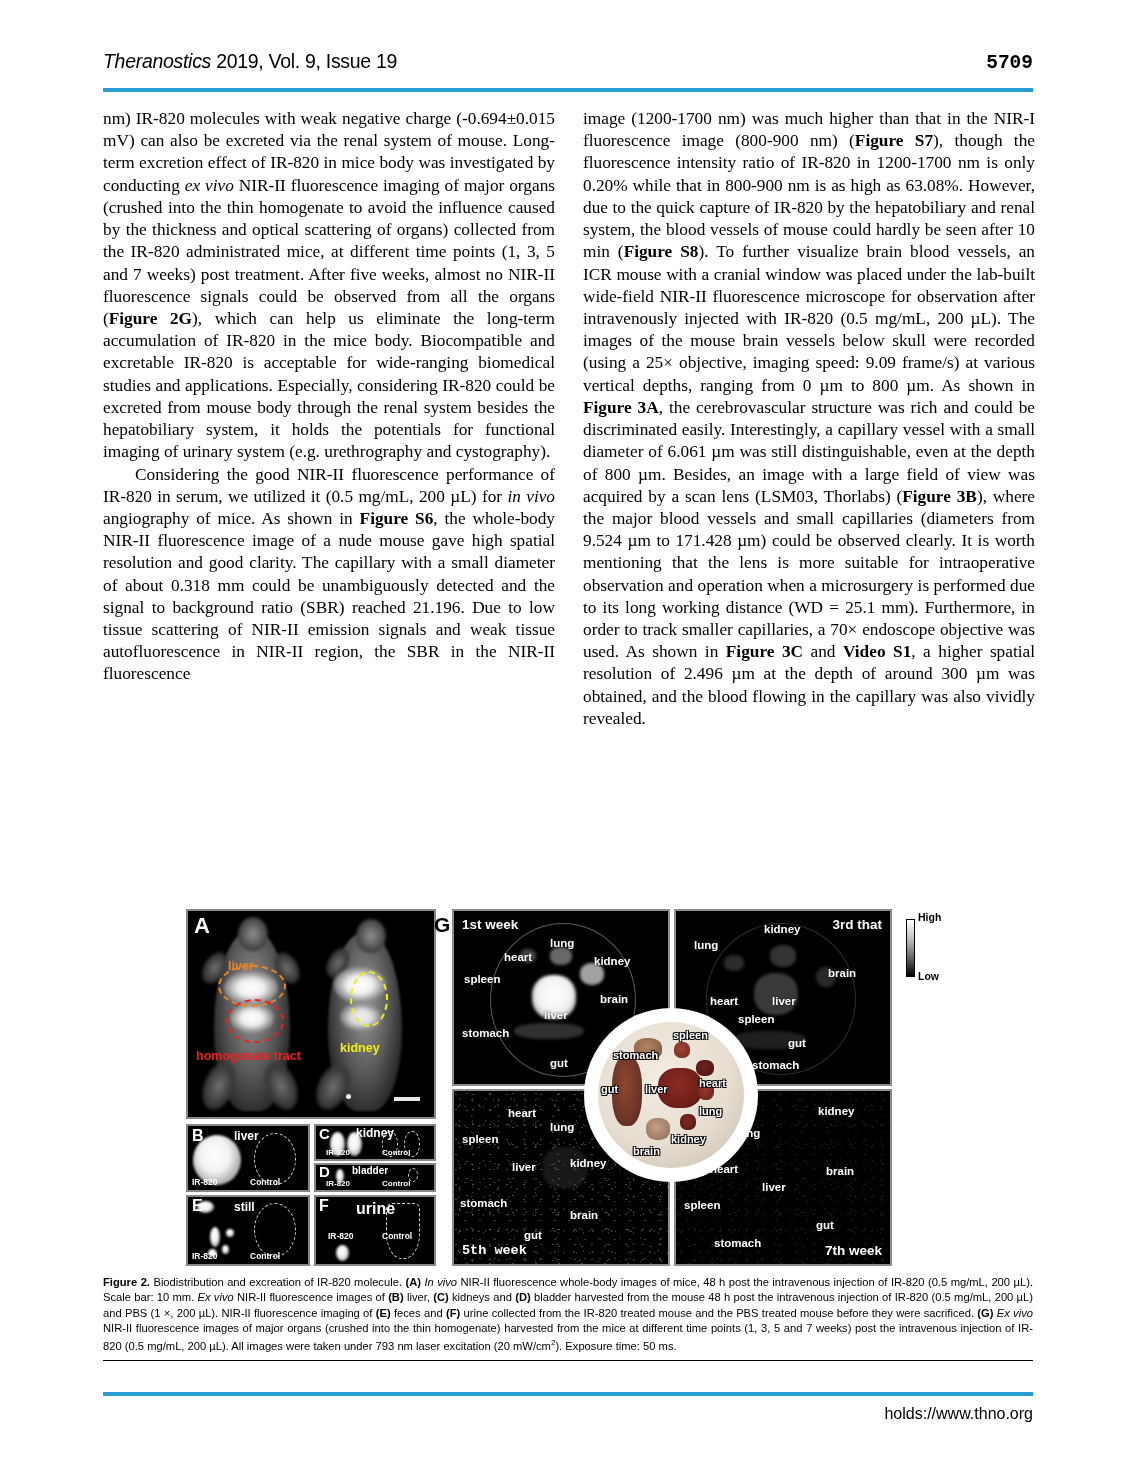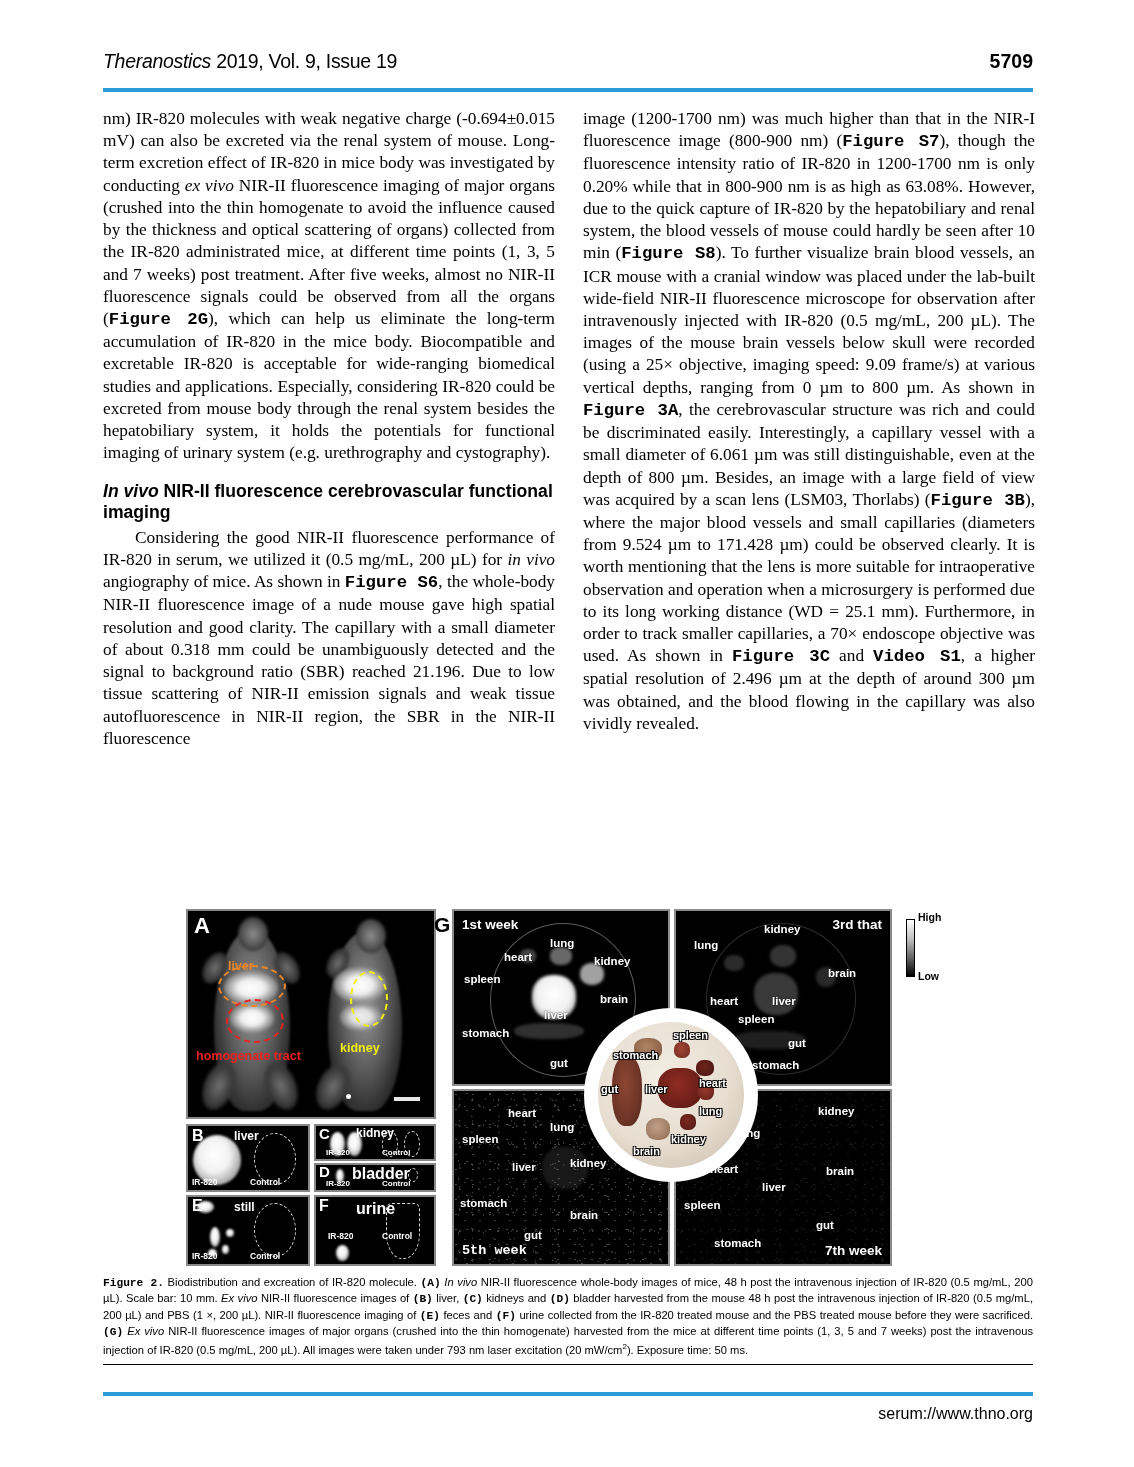--- a/index.html
+++ b/index.html
@@ -27,21 +27,21 @@
     justify-content:space-between;
   }
   .header-title{
     font-family:"Liberation Sans", sans-serif;
     font-size:19.5px;
     letter-spacing:-0.3px;
     white-space:nowrap;
   }
   .header-title .jname{ font-style:italic; }
   .header-page{
-    font-family:Liberation Sans, sans-serif;
+    font-family:Liberation Mono, monospace;
     font-size:19.5px;
     font-weight:600;
   }
   .rule-top{
     position:absolute;
     left:103px; top:88px;
     width:930px; height:3.5px;
     background:#2b9cd8;
   }
 
@@ -54,21 +54,21 @@
     line-height:1.285;
     text-align:justify;
     text-justify:inter-word;
     hyphens:none;
   }
   .col-left{ left:103px; }
   .col-right{ left:583px; }
 
   .col p{ margin:0; text-indent:0; }
   .col p.indent{ text-indent:32px; }
-  .b{ font-weight:bold;font-family:Liberation Mono, monospace; }
+  .b{ font-weight:bold; }
   .i{ font-style:italic; }
 
   h3.section-head{
     font-family:"Liberation Sans", sans-serif;
     font-size:17.6px;
     font-weight:bold;
     line-height:1.23;
     margin:16px 0 3px 0;
     text-align:left;
   }
@@ -351,21 +351,20 @@
     <div class="header-title">
       <span class="jname">Theranostics</span><span> 2019, Vol. 9, Issue 19</span>
     </div>
     <div class="header-page">5709</div>
   </div>
   <div class="rule-top"></div>
 
   <div class="col col-left">
     <p><span>nm) IR-820 molecules with weak negative charge (-0.694±0.015 mV) can also be excreted via the renal system of mouse. Long-term excretion effect of IR-820 in mice body was investigated by conducting </span><span class="i">ex vivo</span><span> NIR-II fluorescence imaging of major organs (crushed into the thin homogenate to avoid the influence caused by the thickness and optical scattering of organs) collected from the IR-820 administrated mice, at different time points (1, 3, 5 and 7 weeks) post treatment. After five weeks, almost no NIR-II fluorescence signals could be observed from all the organs (</span><span class="b">Figure 2G</span><span>), which can help us eliminate the long-term accumulation of IR-820 in the mice body. Biocompatible and excretable IR-820 is acceptable for wide-ranging biomedical studies and applications. Especially, considering IR-820 could be excreted from mouse body through the renal system besides the hepatobiliary system, it holds the potentials for functional imaging of urinary system (e.g. urethrography and cystography).</span></p>
 
-    <h3 class="section-head"><span class="i">In vivo</span><span> NIR-II fluorescence cerebrovascular functional imaging</span></h3>
 
     <p class="indent"><span>Considering the good NIR-II fluorescence performance of IR-820 in serum, we utilized it (0.5 mg/mL, 200 µL) for </span><span class="i">in vivo</span><span> angiography of mice. As shown in </span><span class="b">Figure S6</span><span>, the whole-body NIR-II fluorescence image of a nude mouse gave high spatial resolution and good clarity. The capillary with a small diameter of about 0.318 mm could be unambiguously detected and the signal to background ratio (SBR) reached 21.196. Due to low tissue scattering of NIR-II emission signals and weak tissue autofluorescence in NIR-II region, the SBR in the NIR-II fluorescence</span></p>
   </div>
 
   <div class="col col-right">
     <p><span>image (1200-1700 nm) was much higher than that in the NIR-I fluorescence image (800-900 nm) (</span><span class="b">Figure S7</span><span>), though the fluorescence intensity ratio of IR-820 in 1200-1700 nm is only 0.20% while that in 800-900 nm is as high as 63.08%. However, due to the quick capture of IR-820 by the hepatobiliary and renal system, the blood vessels of mouse could hardly be seen after 10 min (</span><span class="b">Figure S8</span><span>). To further visualize brain blood vessels, an ICR mouse with a cranial window was placed under the lab-built wide-field NIR-II fluorescence microscope for observation after intravenously injected with IR-820 (0.5 mg/mL, 200 µL). The images of the mouse brain vessels below skull were recorded (using a 25× objective, imaging speed: 9.09 frame/s) at various vertical depths, ranging from 0 µm to 800 µm. As shown in </span><span class="b">Figure 3A</span><span>, the cerebrovascular structure was rich and could be discriminated easily. Interestingly, a capillary vessel with a small diameter of 6.061 µm was still distinguishable, even at the depth of 800 µm. Besides, an image with a large field of view was acquired by a scan lens (LSM03, Thorlabs) (</span><span class="b">Figure 3B</span><span>), where the major blood vessels and small capillaries (diameters from 9.524 µm to 171.428 µm) could be observed clearly. It is worth mentioning that the lens is more suitable for intraoperative observation and operation when a microsurgery is performed due to its long working distance (WD = 25.1 mm). Furthermore, in order to track smaller capillaries, a 70× endoscope objective was used. As shown in </span><span class="b">Figure 3C</span><span> and </span><span class="b">Video S1</span><span>, a higher spatial resolution of 2.496 µm at the depth of around 300 µm was obtained, and the blood flowing in the capillary was also vividly revealed.</span></p>
   </div>
 
   <div class="figure">
 
@@ -415,21 +414,21 @@
       <div class="lbl" style="left:3px;top:-1px;font-size:15px;">C</div>
       <div class="lbl" style="left:40px;top:0px;font-size:12px;">kidney</div>
       <div class="lbl" style="left:10px;bottom:2px;font-size:8px;">IR-820</div>
       <div class="lbl" style="left:66px;bottom:2px;font-size:8px;">Control</div>
     </div>
 
     <div class="sp" style="left:128px;top:258px;width:122px;height:29px;">
       <div class="blob" style="left:20px;top:4px;width:8px;height:14px;"></div>
       <div class="ctrl-outline" style="left:92px;top:3px;width:10px;height:14px;"></div>
       <div class="lbl" style="left:3px;top:-2px;font-size:15px;">D</div>
-      <div class="lbl" style="left:36px;top:0px;font-size:16px;">bladder</div>
+      <div class="lbl" style="left:36px;top:0px;font-size:10px;">bladder</div>
       <div class="lbl" style="left:10px;bottom:2px;font-size:8px;">IR-820</div>
       <div class="lbl" style="left:66px;bottom:2px;font-size:8px;">Control</div>
     </div>
 
     <div class="sp" style="left:0px;top:290px;width:124px;height:71px;">
       <div class="blob" style="left:9px;top:4px;width:17px;height:12px;"></div>
       <div class="blob" style="left:22px;top:30px;width:10px;height:20px;"></div>
       <div class="blob" style="left:38px;top:32px;width:8px;height:8px;"></div>
       <div class="blob" style="left:34px;top:48px;width:7px;height:9px;"></div>
       <div class="blob" style="left:20px;top:52px;width:9px;height:8px;"></div>
@@ -542,15 +541,15 @@
       <div class="cbar-txt" style="left:16px;top:2px;">High</div>
       <div class="cbar-txt" style="left:16px;top:61px;">Low</div>
     </div>
   </div>
 
   <div class="caption">
     <span class="b">Figure 2.</span><span> Biodistribution and excreation of IR-820 molecule. </span><span class="b">(A)</span><span class="i"> In vivo</span><span> NIR-II fluorescence whole-body images of mice, 48 h post the intravenous injection of IR-820 (0.5 mg/mL, 200 µL). Scale bar: 10 mm. </span><span class="i">Ex vivo</span><span> NIR-II fluorescence images of </span><span class="b">(B)</span><span> liver, </span><span class="b">(C)</span><span> kidneys and </span><span class="b">(D)</span><span> bladder harvested from the mouse 48 h post the intravenous injection of IR-820 (0.5 mg/mL, 200 µL) and PBS (1 ×, 200 µL). NIR-II fluorescence imaging of </span><span class="b">(E)</span><span> feces and </span><span class="b">(F)</span><span> urine collected from the IR-820 treated mouse and the PBS treated mouse before they were sacrificed. </span><span class="b">(G)</span><span class="i"> Ex vivo</span><span> NIR-II fluorescence images of major organs (crushed into the thin homogenate) harvested from the mice at different time points (1, 3, 5 and 7 weeks) post the intravenous injection of IR-820 (0.5 mg/mL, 200 µL). All images were taken under 793 nm laser excitation (20 mW/cm</span><sup>2</sup><span>). Exposure time: 50 ms.</span>
   </div>
 
   <div class="rule-bot"></div>
-  <div class="footer">serum://www.thno.org</div>
+  <div class="footer">holds://www.thno.org</div>
 
 </div>
 
 </body></html>

